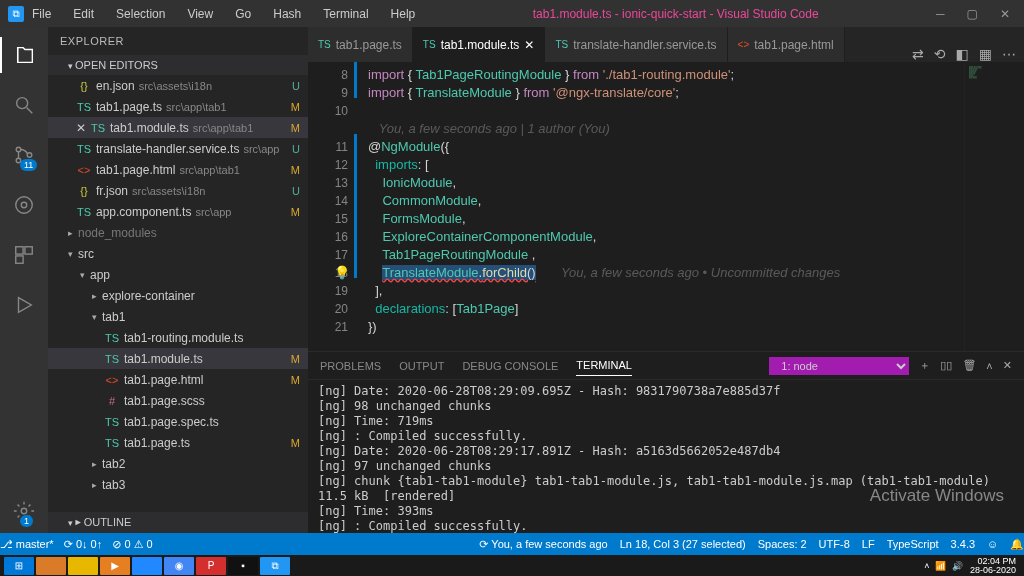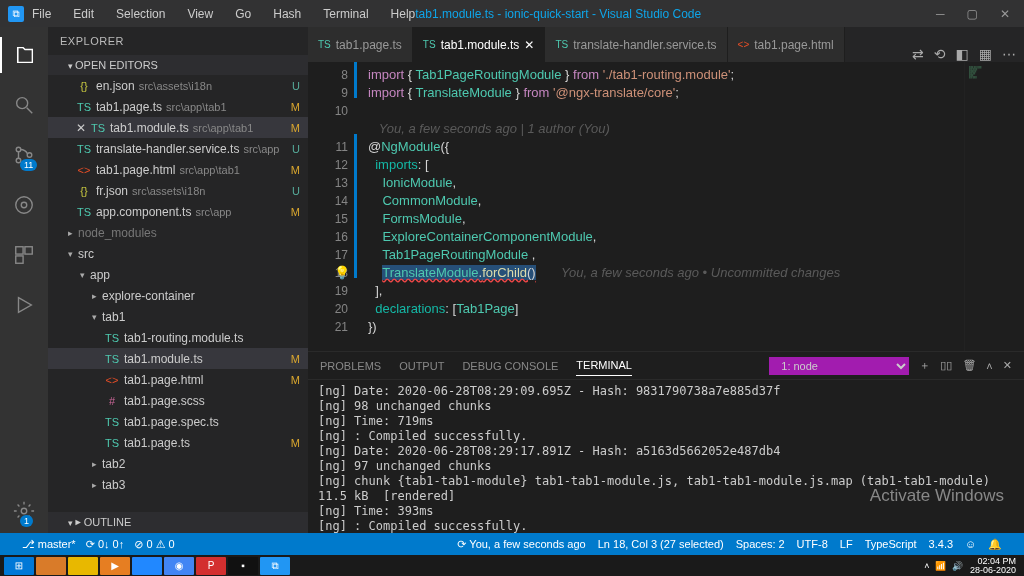--- a/index.html
+++ b/index.html
@@ -1,21 +1,21 @@
 <!DOCTYPE html>
 <html><head>
 <meta charset="utf-8">
 <style>
 *{margin:0;padding:0;box-sizing:border-box;font-family:'Segoe UI',Arial,sans-serif;user-select:none}
 body{width:1024px;height:576px;background:#1e1e1e;color:#ccc;font-size:13px;overflow:hidden;position:relative}
 .titlebar{height:27px;background:#323233;display:flex;align-items:center;padding:0 8px;font-size:12px;color:#ccc}
 .titlebar .logo{width:16px;height:16px;background:#2196f3;margin-right:8px;border-radius:2px;display:flex;align-items:center;justify-content:center;font-size:10px;color:#fff}
 .titlebar .menu{display:flex;gap:22px;color:#ccc}
 .titlebar .menu span{cursor:pointer}
-.titlebar .title{flex:1;color:#0ea5e9}
+.titlebar .title{flex:1;text-align:center;color:#ec4899}
 .titlebar .winbtns{display:flex;gap:22px;color:#999;padding-right:6px}
 .body{display:flex;height:506px}
 .activitybar{width:48px;background:#333;display:flex;flex-direction:column;align-items:center;padding-top:10px;gap:14px;color:#888;position:relative}
 .activitybar .ic{width:48px;height:36px;display:flex;align-items:center;justify-content:center;cursor:pointer;position:relative}
 .activitybar .ic.active{border-left:2px solid #fff;color:#fff}
 .activitybar .badge{position:absolute;bottom:2px;left:20px;background:#007acc;color:#fff;border-radius:8px;font-size:9px;padding:0 4px;line-height:12px}
 .activitybar .bottom{position:absolute;bottom:4px}
 .sidebar{width:260px;background:#252526;display:flex;flex-direction:column;font-size:12px}
 .sidebar .hdr{padding:8px 12px;font-size:11px;color:#bbb;letter-spacing:0.5px}
 .sidebar .sec{padding:4px 8px 4px 20px;font-size:11px;color:#ccc;font-weight:normal;background:#2d2d30}
@@ -44,21 +44,21 @@
 .codelines .modbar{position:absolute;left:-6px;width:3px;background:#007acc}
 .minimap{width:60px;background:#1e1e1e;opacity:0.35;border-left:1px solid #2a2a2a;font-size:2px;line-height:2px;color:#5a7;padding:4px}
 .glight{position:absolute;left:-26px}
 .panel{height:182px;background:#1e1e1e;border-top:1px solid #2a2a2a;display:flex;flex-direction:column}
 .panelhdr{height:28px;display:flex;align-items:center;padding:0 12px;gap:18px;font-size:11px;border-bottom:1px solid #2a2a2a}
 .panelhdr .pt{color:#888;cursor:pointer;padding:4px 0}
 .panelhdr .pt.active{color:#fff;border-bottom:1px solid #fff}
 .panelhdr .right{margin-left:auto;display:flex;align-items:center;gap:10px;color:#aaa}
 .panelhdr select{background:#a21caf;color:#ccc;border:none;font-size:11px;padding:2px 8px;width:140px}
 .term{flex:1;font-family:Consolas,monospace;font-size:12px;padding:4px 10px;color:#ccc;line-height:15px;white-space:pre-wrap;overflow:hidden}
-.statusbar{height:22px;background:#007acc;display:flex;align-items:center;color:#fff;font-size:11px;padding:0 22px;gap:10px}
+.statusbar{height:22px;background:#007acc;display:flex;align-items:center;color:#fff;font-size:11px;padding:0 0;gap:10px}
 .statusbar .right{margin-left:auto;display:flex;gap:12px;align-items:center}
 .taskbar{position:absolute;bottom:0;left:0;right:0;height:21px;background:#1a1a1a;display:flex;align-items:center;padding:0 4px}
 .taskbar .tb{width:30px;height:18px;background:#2a2a2a;margin-right:2px;border-radius:1px;display:flex;align-items:center;justify-content:center;font-size:10px;color:#fff}
 .taskbar .tray{margin-left:auto;display:flex;gap:6px;color:#fff;font-size:9px;align-items:center;padding-right:4px}
 .watermark{position:absolute;right:20px;bottom:70px;color:#666;font-size:13px}
 .watermark .big{font-size:17px;color:#888}
 .kw{color:#c586c0}.fn{color:#dcdcaa}.cls{color:#4ec9b0}.str{color:#ce9178}.dim{color:#6a9955}.blame{color:#5a5a5a;font-style:italic}.sel{background:#264f78}
 .squig{text-decoration:wavy underline;text-decoration-color:#f44747}
 .prop{color:#14b8a6}
 </style>

